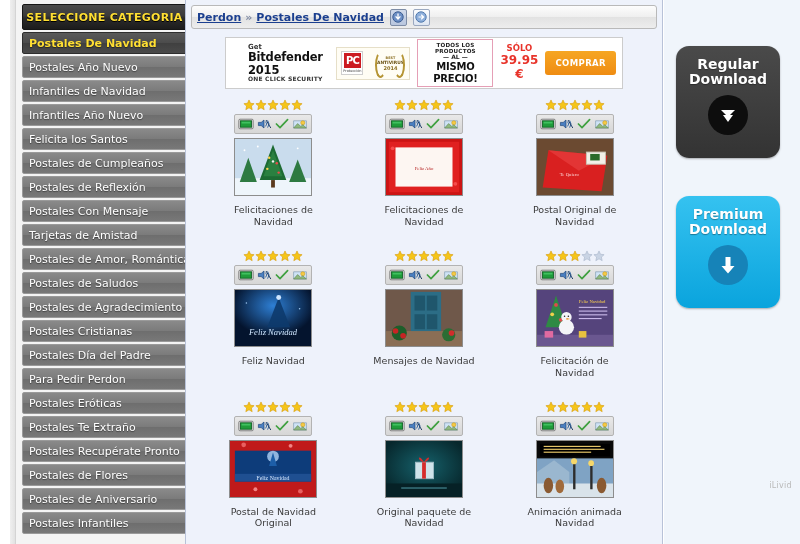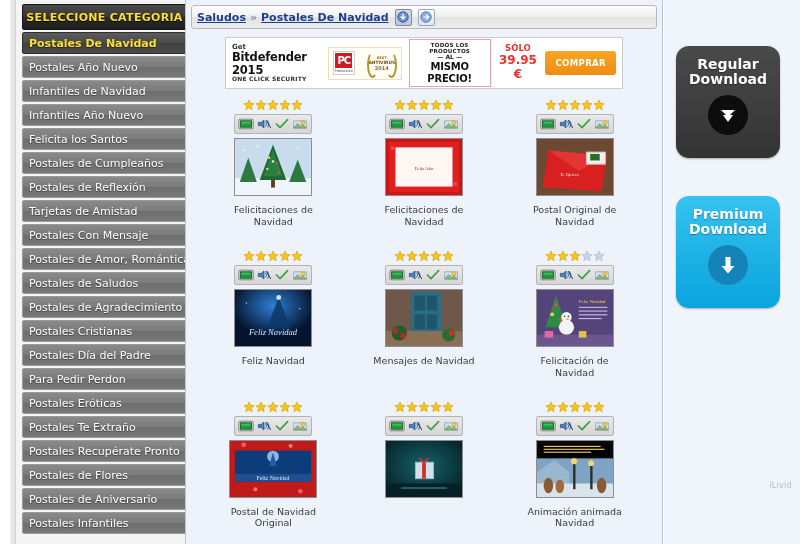--- a/index.html
+++ b/index.html
@@ -112,21 +112,21 @@
   
   #banner {
     margin: 8px auto 0 auto;
     width: 398px; height: 52px;
     background: #ffffff;
     border: 1px solid #cccccc;
     display: flex; align-items: center;
     padding: 0 6px;
     gap: 7px;
   }
-  .bd-brand { line-height: 1.05; }
+  .bd-brand { line-height: 1.05; margin-left: 16px; }
   .bd-get { font-size: 7px; color: #333; font-weight: bold; }
   .bd-name { font-size: 11.5px; color: #111; font-weight: bold; letter-spacing: -.2px; }
   .bd-name .yr { font-weight: bold; }
   .bd-sub { font-size: 6px; color: #333; letter-spacing: .2px; font-weight: bold; }
   .bd-awards {
     display: flex; align-items: center; gap: 12px;
     border: 1px solid #e6dfc8; background: #fffdf4;
     padding: 2px 4px;
   }
   .pc-badge {
@@ -288,24 +288,24 @@
         <div class="cat-item">
           <span>Felicita los Santos</span>
         </div>
         <div class="cat-item">
           <span>Postales de Cumpleaños</span>
         </div>
         <div class="cat-item">
           <span>Postales de Reflexión</span>
         </div>
         <div class="cat-item">
+          <span>Postales Con Mensaje</span>
+        </div>
+        <div class="cat-item">
           <span>Tarjetas de Amistad</span>
-        </div>
-        <div class="cat-item">
-          <span>Postales Con Mensaje</span>
         </div>
         <div class="cat-item">
           <span>Postales de Amor, Románticas</span>
         </div>
         <div class="cat-item">
           <span>Postales de Saludos</span>
         </div>
         <div class="cat-item">
           <span>Postales de Agradecimiento</span>
         </div>
@@ -335,21 +335,21 @@
         </div>
         <div class="cat-item">
           <span>Postales Infantiles</span>
         </div>
       </div>
   </div>
 
   <div id="content">
 
     <div id="breadcrumb-bar">
-      <span class="crumb-link">Saludos</span>
+      <span class="crumb-link">Perdon</span>
       <span class="crumb-sep">»</span>
       <span class="crumb-link">Postales De Navidad</span>
       <span class="nav-btn pressed">
         <svg width="12" height="12" viewBox="0 0 12 12">
           <circle cx="6" cy="6" r="5.2" fill="#6d90c6" stroke="#3c5d92" stroke-width="1"></circle>
           <path d="M6 2.5 L6 7 M3.6 5.4 L6 8 L8.4 5.4" stroke="#fff" stroke-width="1.3" fill="none"></path>
         </svg>
       </span>
       <span class="nav-btn">
         <svg width="12" height="12" viewBox="0 0 12 12">
@@ -820,20 +820,21 @@
                 <stop offset="0" stop-color="#16616b"></stop>
                 <stop offset="1" stop-color="#07272c"></stop>
               </radialGradient>
               <rect width="80" height="58" fill="url(#g2)"></rect>
               <rect x="31" y="22" width="19" height="17" fill="#cfe3ea" stroke="#9fbcc6"></rect>
               <rect x="38" y="22" width="4" height="17" fill="#d62c2c"></rect>
               <path d="M40 22 C34 12, 32 20, 40 22 C46 12, 48 20, 40 22 Z" fill="#d62c2c"></path>
               <rect x="0" y="44" width="80" height="14" fill="#062126"></rect>
               <rect x="16" y="48" width="48" height="1.4" fill="#3d7a84"></rect>
             </svg></div>
+          <div class="cap">Original paquete de Navidad</div>
         </div>
         <div class="card">
           <div class="stars">
             <svg class="star" viewBox="0 0 20 20">
               <path d="M10 1.6 L12.5 7.1 L18.5 7.8 L14 11.8 L15.3 17.8 L10 14.7 L4.7 17.8 L6 11.8 L1.5 7.8 L7.5 7.1 Z" fill="#f5c518" stroke="#d79b06" stroke-width="1"></path>
             </svg>
             <svg class="star" viewBox="0 0 20 20">
               <path d="M10 1.6 L12.5 7.1 L18.5 7.8 L14 11.8 L15.3 17.8 L10 14.7 L4.7 17.8 L6 11.8 L1.5 7.8 L7.5 7.1 Z" fill="#f5c518" stroke="#d79b06" stroke-width="1"></path>
             </svg>
             <svg class="star" viewBox="0 0 20 20">

